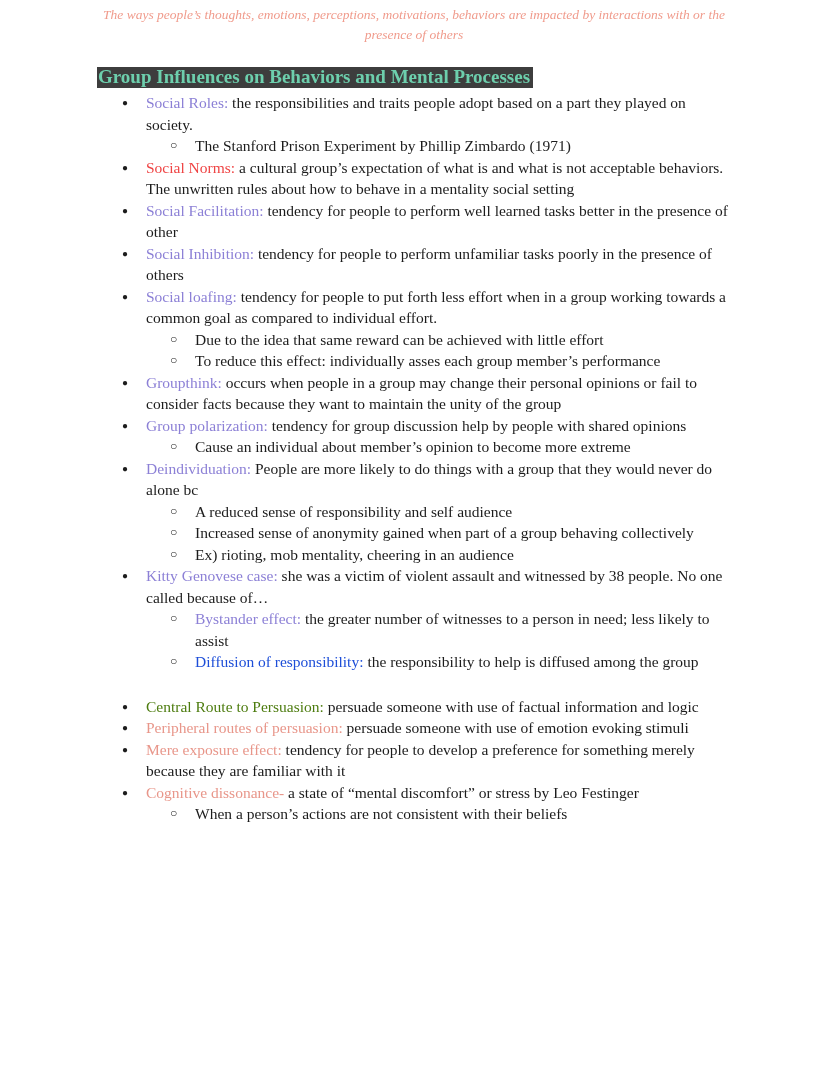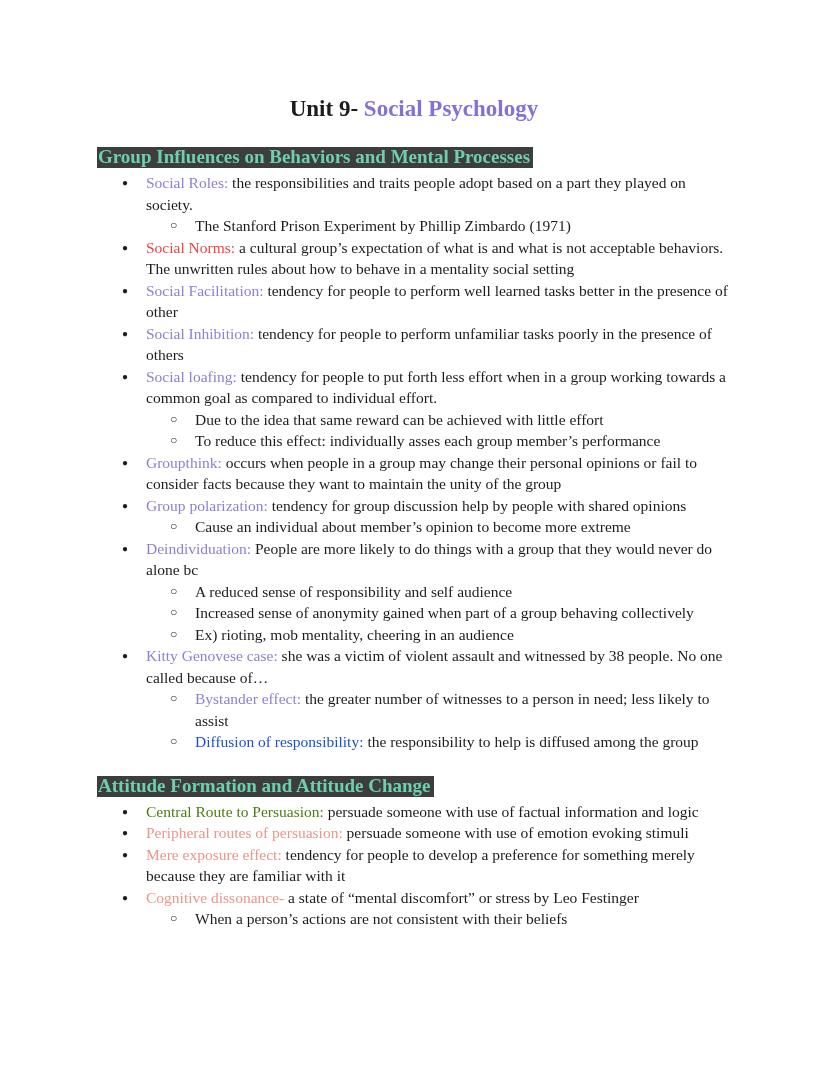--- a/index.html
+++ b/index.html
@@ -52,21 +52,21 @@
   .bullet-item.l2 { margin-left: 73px; }
   .bullet-item.l2 .marker { width: 25px; font-size: 12px; }
   .bullet-item .body { flex: 1; }
   .term { }
 </style>
 </head>
 <body>
 
 <div class="page">
   <div class="content">
-    <div class="doc-title"><span>Unit 9- </span><span id="title-accent" style="color: rgb(129, 114, 216);">Social Psychology</span></div>
+    <div class="doc-subtitle" id="subtitle" style="color: rgb(240, 155, 140);">The ways people’s thoughts, emotions, perceptions, motivations, behaviors are impacted by interactions with or the presence of others</div>
     <div id="sections">
         <div class="section"><div class="section-heading" style="background: rgb(61, 61, 61); color: rgb(109, 207, 173);">Group Influences on Behaviors and Mental Processes</div><div class="list">
             <div class="bullet-item l1">
               <span class="marker">●</span>
               <span class="body"><span class="term" style="color: rgb(140, 128, 214);">Social Roles:</span> <span>the responsibilities and traits people adopt based on a part they played on society.</span></span>
             </div>
             <div class="bullet-item l2">
               <span class="marker">○</span>
               <span class="body"><span>The Stanford Prison Experiment by Phillip Zimbardo (1971)</span></span>
             </div>
@@ -128,21 +128,21 @@
             </div>
             <div class="bullet-item l2">
               <span class="marker">○</span>
               <span class="body"><span class="term" style="color: rgb(140, 128, 214);">Bystander effect:</span> <span>the greater number of witnesses to a person in need; less likely to assist</span></span>
             </div>
             <div class="bullet-item l2">
               <span class="marker">○</span>
               <span class="body"><span class="term" style="color: #1d4ed8;">Diffusion of responsibility:</span> <span>the responsibility to help is diffused among the group</span></span>
             </div>
           </div></div>
-        <div class="section"><div class="section-heading" style="background: rgb(61, 61, 61); color: rgb(109, 207, 173);">Attitude Formation and Attitude Change</div><div class="list">
+        <div class="section"><div class="list">
             <div class="bullet-item l1">
               <span class="marker">●</span>
               <span class="body"><span class="term" style="color: #4d7c0f;">Central Route to Persuasion:</span> <span>persuade someone with use of factual information and logic</span></span>
             </div>
             <div class="bullet-item l1">
               <span class="marker">●</span>
               <span class="body"><span class="term" style="color: rgb(232, 150, 138);">Peripheral routes of persuasion:</span> <span>persuade someone with use of emotion evoking stimuli</span></span>
             </div>
             <div class="bullet-item l1">
               <span class="marker">●</span>

